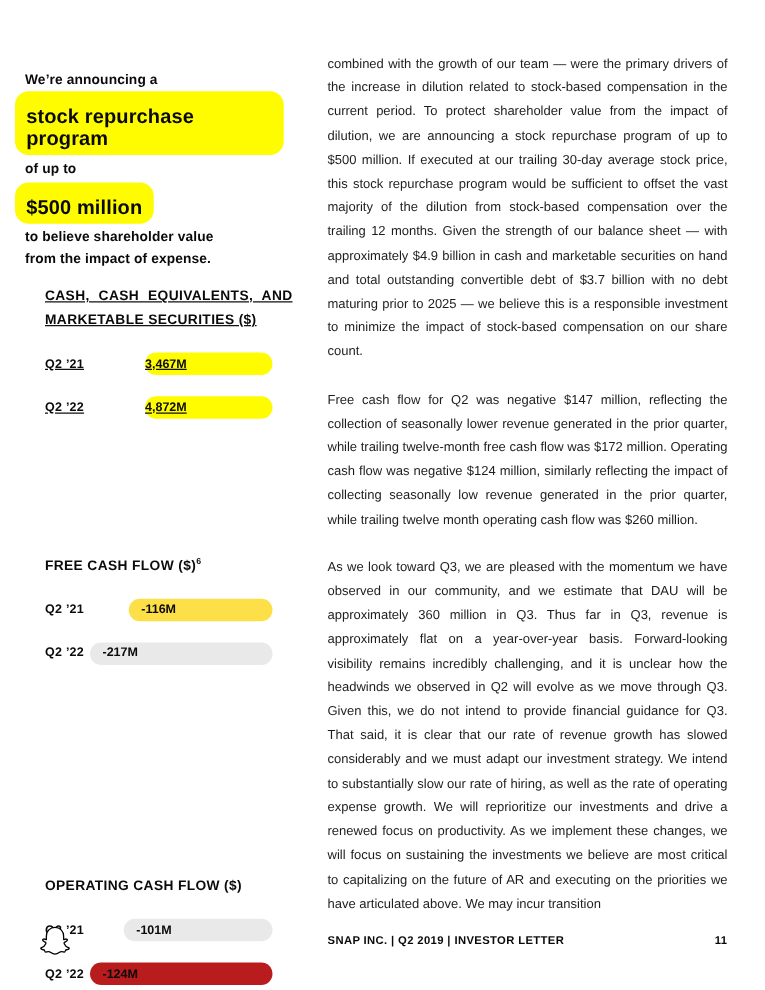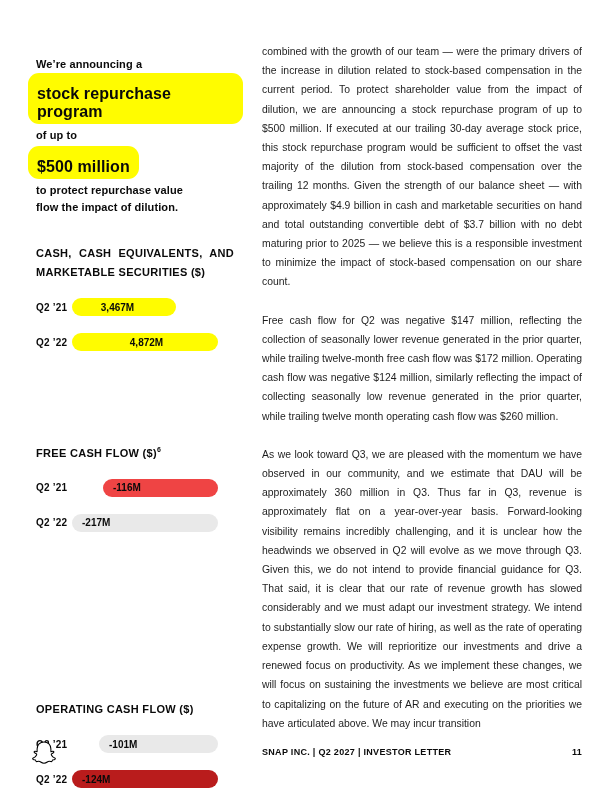--- a/index.html
+++ b/index.html
@@ -2,48 +2,48 @@
 <html><head>
 <meta charset="utf-8">
 <style>
   html,body{margin:0;padding:0;background:#fff;}
   .page{
     position:relative;width:612px;height:792px;background:#ffffff;
     font-family:"Liberation Sans",sans-serif;color:#111;overflow:hidden;
   }
 
   
-  .headline{position:absolute;top:55px;left:28px;width:215px;}
+  .headline{position:absolute;top:55px;left:12px;width:215px;}
   .hl-small{font-size:11px;font-weight:700;letter-spacing:.1px;margin:3px 0 3px 8px;color:#0a0a0a;}
   .hl-pill-wrap{margin:1px 0;}
   .hl-pill{
     display:inline-block;background:#FFFC00;color:#0a0a0a;
     font-size:16px;font-weight:700;letter-spacing:.1px;
     padding:12px 9px 3px 9px;border-radius:11px;
   }
   .hl-small.gap{margin-top:5px;margin-bottom:5px;}
 
   .chart{position:absolute;left:36px;width:200px;}
-  .chart-1{top:244px;}
+  .chart-1{top:228px;text-decoration:underline;}
   .chart-2{top:440px;}
   .chart-3{top:665px;margin-top:35px;}
   .chart-title{
     font-size:11px;font-weight:700;line-height:19px;letter-spacing:.3px;
     margin:0;width:198px;text-align:justify;color:#0a0a0a;
   }
   .chart-title sup{font-size:7px;}
   .chart-rows{margin-top:16px;}
   .chart-row{display:flex;align-items:center;height:18px;margin-bottom:17px;}
   .row-label{width:36px;flex:none;font-size:10px;font-weight:700;letter-spacing:.2px;color:#0a0a0a;}
   .bar-track{width:146px;height:18px;flex:none;display:flex;}
   .bar{
     height:100%;border-radius:9px;display:flex;align-items:center;
     font-size:10px;font-weight:700;box-sizing:border-box;color:#0a0a0a;
   }
-  .bar.pos{justify-content:center;padding-right:13px;}
+  .bar.pos{justify-content:flex-start;padding-right:13px;margin-left:44px;}
   .bar.neg{justify-content:flex-start;padding-left:10px;margin-left:auto;}
 
   .ghost{position:absolute;left:31px;top:739px;width:26px;height:26px;}
 
   
   .main{position:absolute;left:262px;top:42px;width:320px;}
   .main p{
     font-size:10.4px;line-height:19.2px;text-align:justify;
     margin:0 0 19px 0;color:#1d1d1d;
   }
@@ -62,53 +62,53 @@
 
   <div class="headline">
     <div class="hl-small">We’re announcing a</div>
     <div class="hl-pill-wrap">
       <span class="hl-pill">stock repurchase program</span>
     </div>
     <div class="hl-small gap">of up to</div>
     <div class="hl-pill-wrap">
       <span class="hl-pill">$500 million</span>
     </div>
-    <div class="hl-small gap">to protect repurchase value</div>
-    <div class="hl-small gap">flow the impact of dilution.</div>
+    <div class="hl-small gap">to believe shareholder value</div>
+    <div class="hl-small gap">from the impact of expense.</div>
   </div>
 
   <section class="chart chart-1">
     <h2 class="chart-title">CASH, CASH EQUIVALENTS, AND MARKETABLE SECURITIES ($)</h2>
     <div class="chart-rows">
         <div class="chart-row">
           <span class="row-label">Q2 ’21</span>
           <div class="bar-track">
             <div class="bar pos" style="width: 104px; background: rgb(255, 252, 0);">
               <span>3,467M</span>
             </div>
           </div>
         </div>
         <div class="chart-row">
           <span class="row-label">Q2 ’22</span>
           <div class="bar-track">
-            <div class="bar pos" style="width: 146px; background: rgb(255, 252, 0); padding-left: 16px;">
+            <div class="bar pos" style="width: 146px; background: rgb(255, 252, 0);">
               <span>4,872M</span>
             </div>
           </div>
         </div>
       </div>
   </section>
 
   <section class="chart chart-2">
     <h2 class="chart-title">FREE CASH FLOW ($)<sup>6</sup></h2>
     <div class="chart-rows">
         <div class="chart-row">
           <span class="row-label">Q2 ’21</span>
           <div class="bar-track">
-            <div class="bar neg" style="width: 115px; background: #ef4444;">
+            <div class="bar neg" style="width: 115px; background: #fde047;">
               <span>-116M</span>
             </div>
           </div>
         </div>
         <div class="chart-row">
           <span class="row-label">Q2 ’22</span>
           <div class="bar-track">
             <div class="bar neg" style="width: 146px; background: rgb(233, 233, 233);">
               <span>-217M</span>
             </div>
@@ -145,17 +145,17 @@
     </svg>
   </div>
 
   <div class="main">
     <p>combined with the growth of our team — were the primary drivers of the increase in dilution related to stock-based compensation in the current period. To protect shareholder value from the impact of dilution, we are announcing a stock repurchase program of up to $500 million. If executed at our trailing 30-day average stock price, this stock repurchase program would be sufficient to offset the vast majority of the dilution from stock-based compensation over the trailing 12 months. Given the strength of our balance sheet — with approximately $4.9 billion in cash and marketable securities on hand and total outstanding convertible debt of $3.7 billion with no debt maturing prior to 2025 — we believe this is a responsible investment to minimize the impact of stock-based compensation on our share count.</p>
     <p>Free cash flow for Q2 was negative $147 million, reflecting the collection of seasonally lower revenue generated in the prior quarter, while trailing twelve-month free cash flow was $172 million. Operating cash flow was negative $124 million, similarly reflecting the impact of collecting seasonally low revenue generated in the prior quarter, while trailing twelve month operating cash flow was $260 million.</p>
     <p>As we look toward Q3, we are pleased with the momentum we have observed in our community, and we estimate that DAU will be approximately 360 million in Q3. Thus far in Q3, revenue is approximately flat on a year-over-year basis. Forward-looking visibility remains incredibly challenging, and it is unclear how the headwinds we observed in Q2 will evolve as we move through Q3. Given this, we do not intend to provide financial guidance for Q3. That said, it is clear that our rate of revenue growth has slowed considerably and we must adapt our investment strategy. We intend to substantially slow our rate of hiring, as well as the rate of operating expense growth. We will reprioritize our investments and drive a renewed focus on productivity. As we implement these changes, we will focus on sustaining the investments we believe are most critical to capitalizing on the future of AR and executing on the priorities we have articulated above. We may incur transition</p>
   </div>
 
   <div class="footer">
-    <span>SNAP INC.  | Q2 2027  | INVESTOR LETTER</span>
+    <span>SNAP INC.  | Q2 2019  | INVESTOR LETTER</span>
     <span>11</span>
   </div>
 
 </div>
 
 </body></html>

